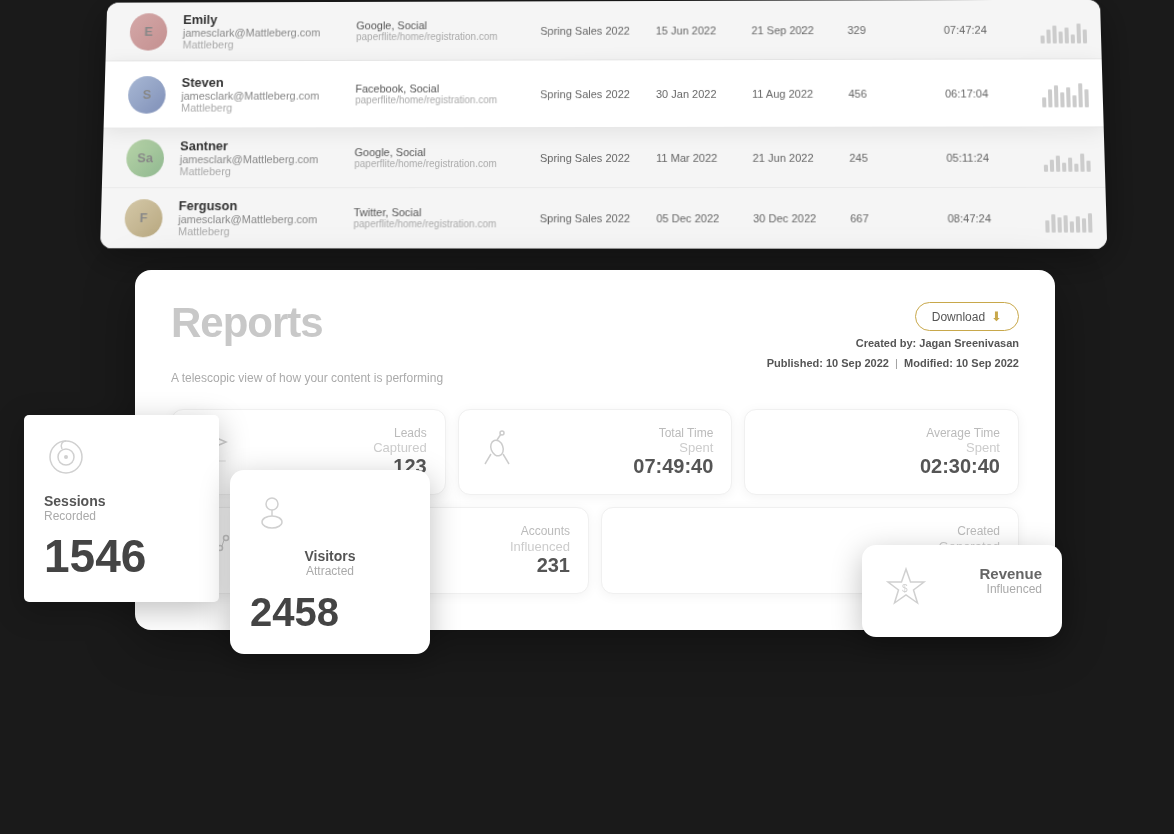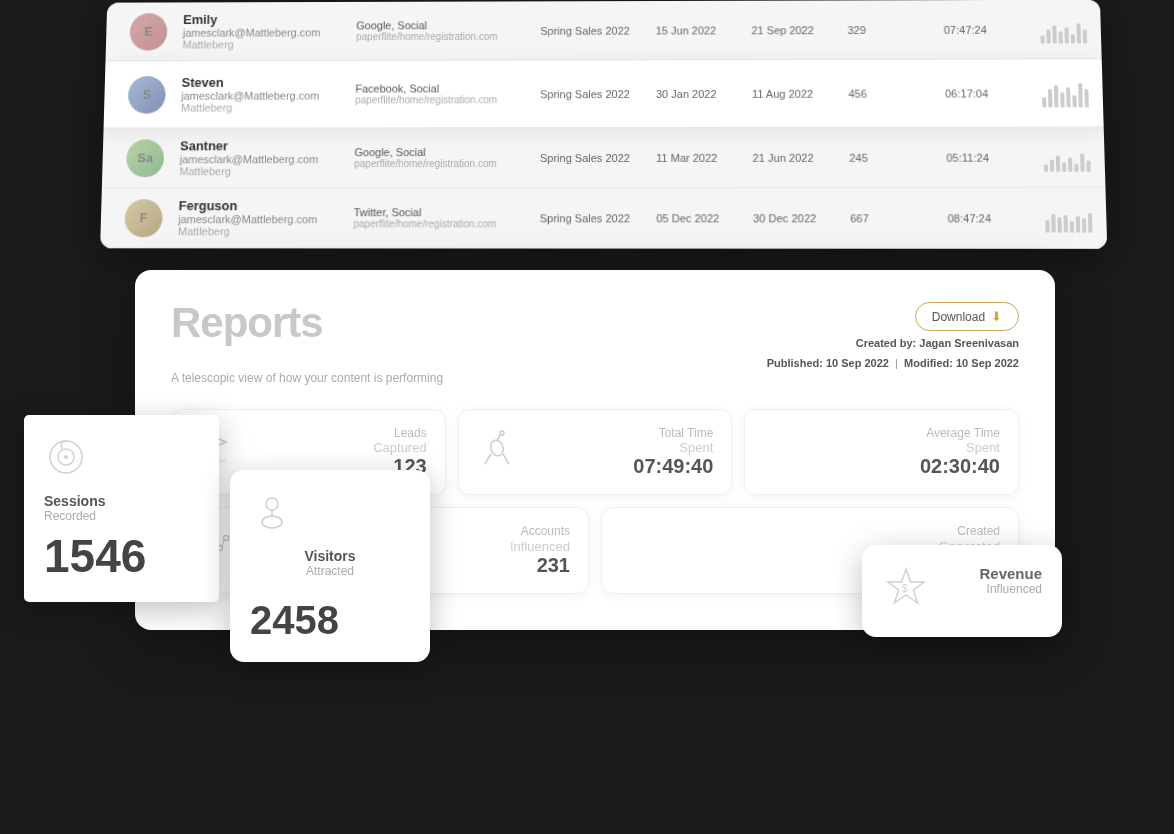--- a/index.html
+++ b/index.html
@@ -188,21 +188,21 @@
       width: 200px;
       background: #fff;
       border-radius: 14px;
       box-shadow: 0 8px 30px rgba(0,0,0,0.25);
       padding: 20px;
       z-index: 10;
     }
     .stat-label-main { font-size: 14px; font-weight: 700; color: #555; }
     .stat-label-sub { font-size: 12px; color: #aaa; }
     .stat-value { font-size: 46px; font-weight: 800; color: #444; line-height: 1.1; margin-top: 8px; }
-    .stat-value-medium { font-size: 40px; font-weight: 800; color: #444; line-height: 1.1; margin-top: 20px; }
+    .stat-value-medium { font-size: 40px; font-weight: 800; color: #444; line-height: 1.1; margin-top: 12px; }
     .stat-value-revenue { font-size: 36px; font-weight: 800; color: #444; line-height: 1.1; margin-top: 4px; }
 
     .avatar-emily { background: linear-gradient(135deg, #d4a8a8, #c49090); }
     .avatar-steven { background: linear-gradient(135deg, #a8b8d4, #8090b8); }
     .avatar-santner { background: linear-gradient(135deg, #b8d4a8, #90b890); }
     .avatar-ferguson { background: linear-gradient(135deg, #d4c8a8, #b8a880); }
   </style>
 </head>
 <body>
 

